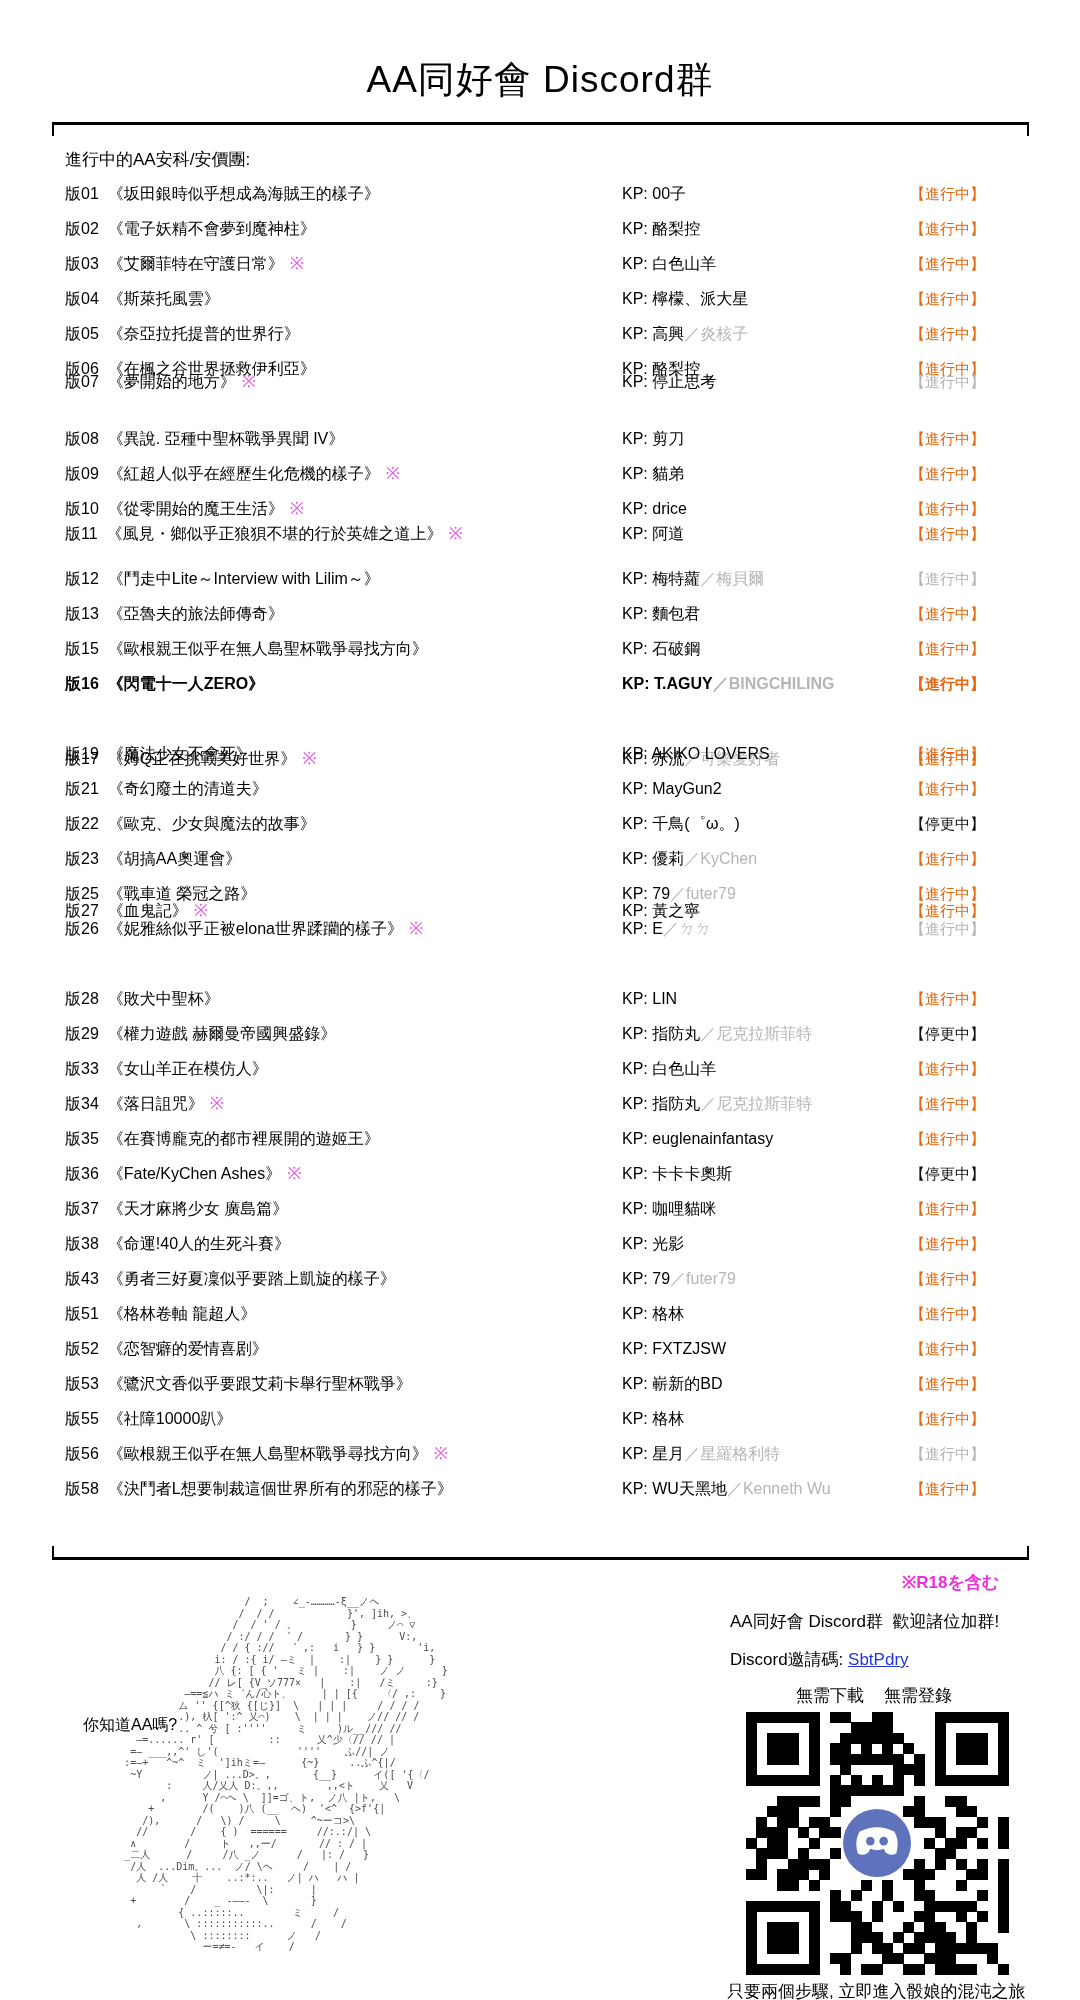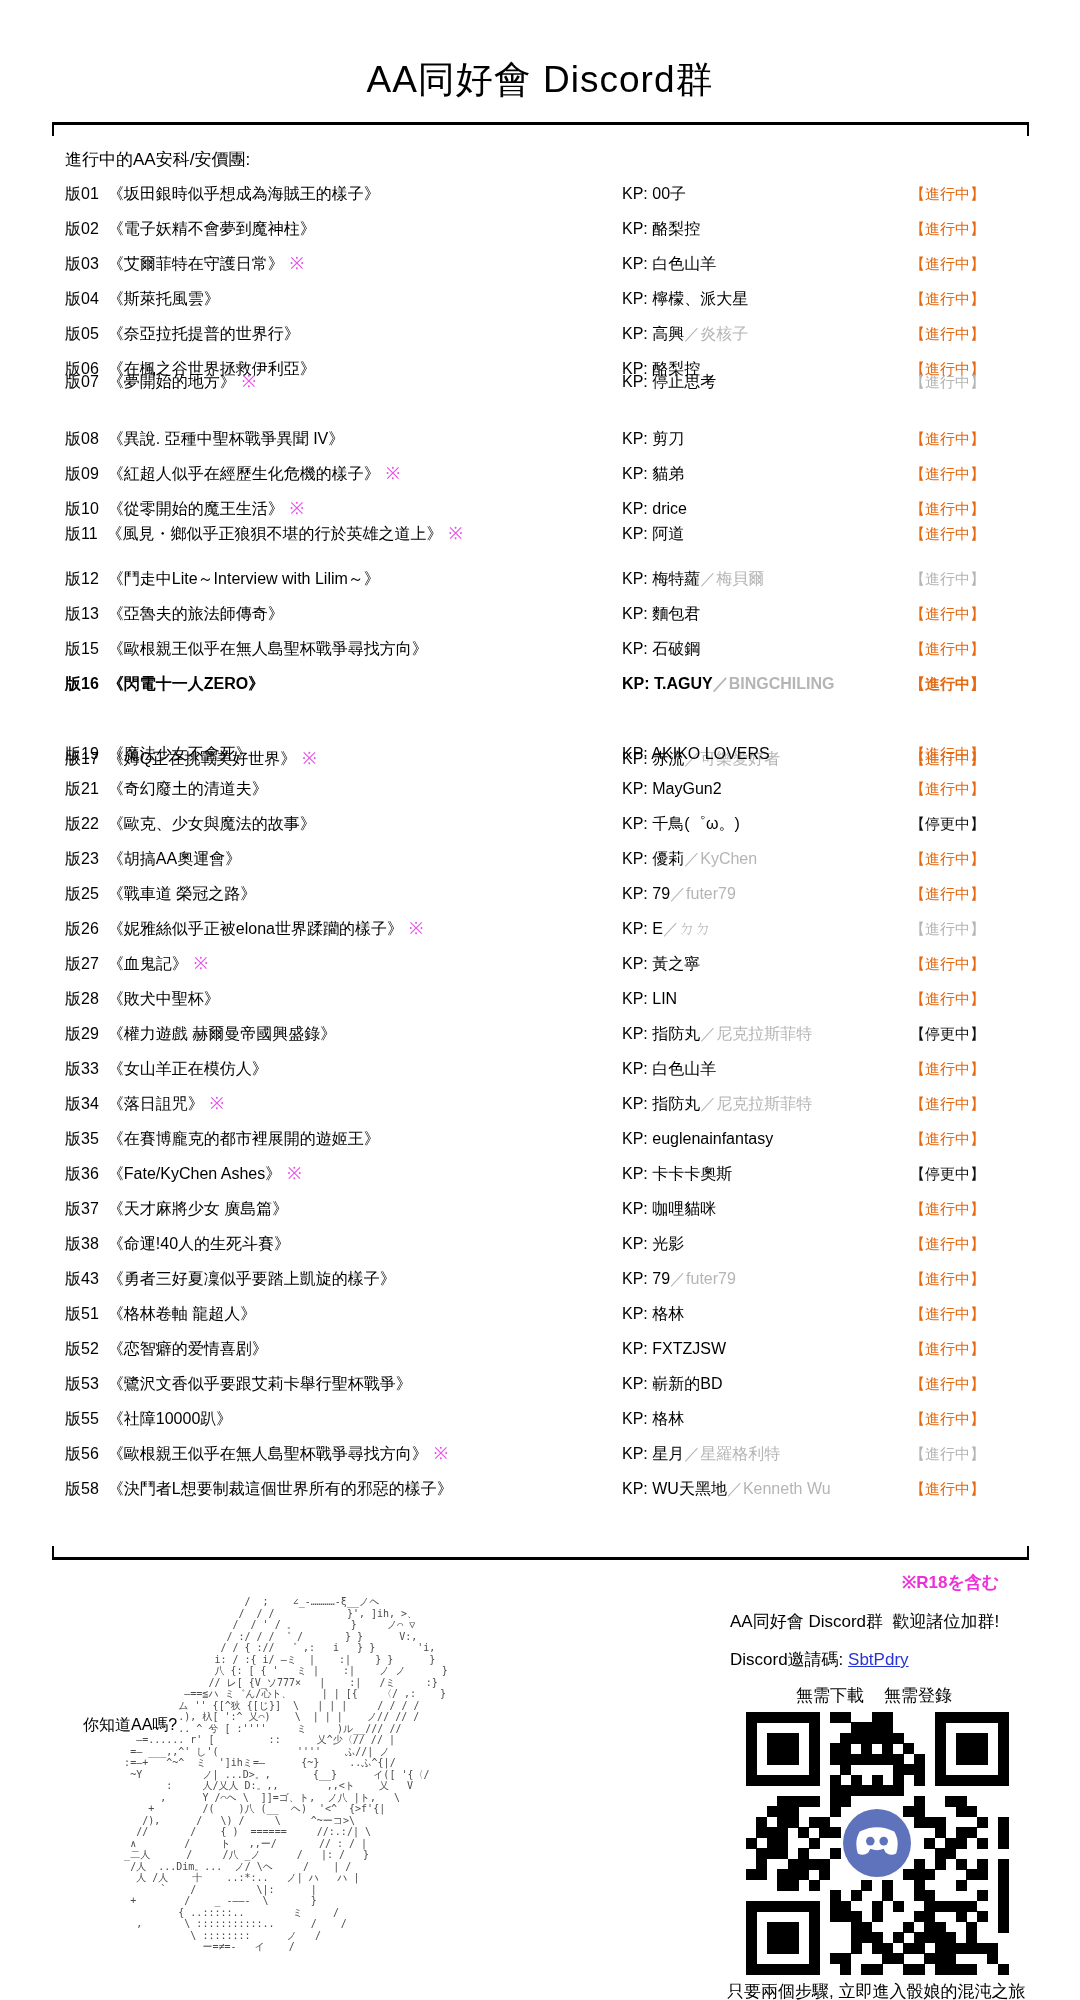--- a/index.html
+++ b/index.html
@@ -179,21 +179,21 @@
     <div class="thread-row" style="top: 884px;">
     <span class="thread-left"><span class="thread-id">版25</span><span class="thread-title">《戰車道 榮冠之路》</span></span>
     <span class="thread-kp"><span>KP: </span><span>79</span><span class="kp-alt">／futer79</span></span>
     <span class="thread-status tone-orange">【進行中】</span>
   </div>
     <div class="thread-row" style="top: 919px;">
     <span class="thread-left"><span class="thread-id">版26</span><span class="thread-title">《妮雅絲似乎正被elona世界蹂躪的樣子》</span><span class="r18-star">※</span></span>
     <span class="thread-kp"><span>KP: </span><span>E</span><span class="kp-alt">／ㄉㄉ</span></span>
     <span class="thread-status tone-gray">【進行中】</span>
   </div>
-    <div class="thread-row" style="top: 954px;">
+    <div class="thread-row" style="top: 901px;">
     <span class="thread-left"><span class="thread-id">版27</span><span class="thread-title">《血鬼記》</span><span class="r18-star">※</span></span>
     <span class="thread-kp"><span>KP: </span><span>黃之寧</span></span>
     <span class="thread-status tone-orange">【進行中】</span>
   </div>
     <div class="thread-row" style="top: 989px;">
     <span class="thread-left"><span class="thread-id">版28</span><span class="thread-title">《敗犬中聖杯》</span></span>
     <span class="thread-kp"><span>KP: </span><span>LIN</span></span>
     <span class="thread-status tone-orange">【進行中】</span>
   </div>
     <div class="thread-row" style="top: 1024px;">

